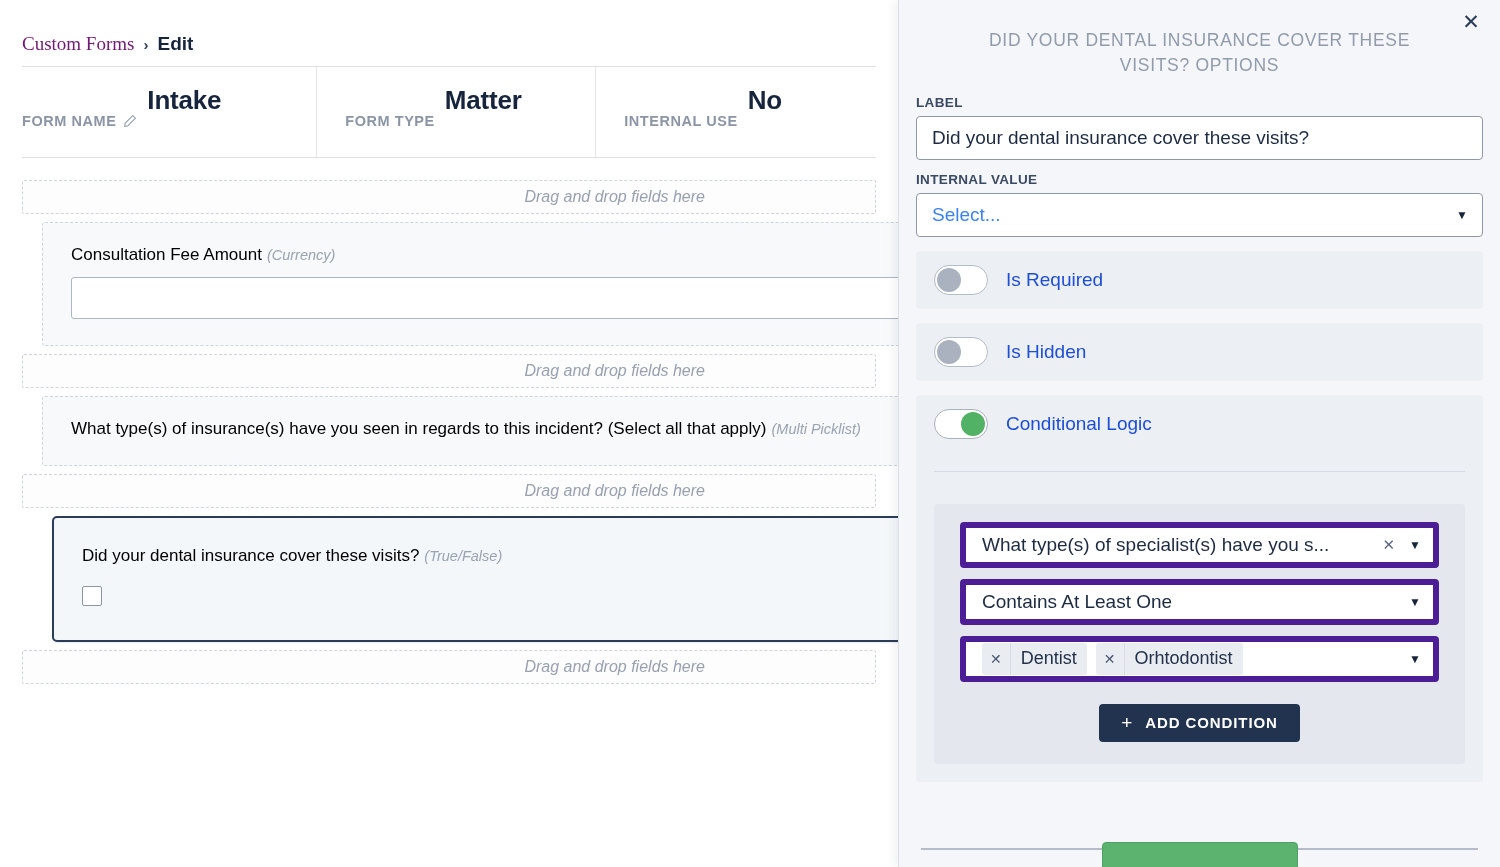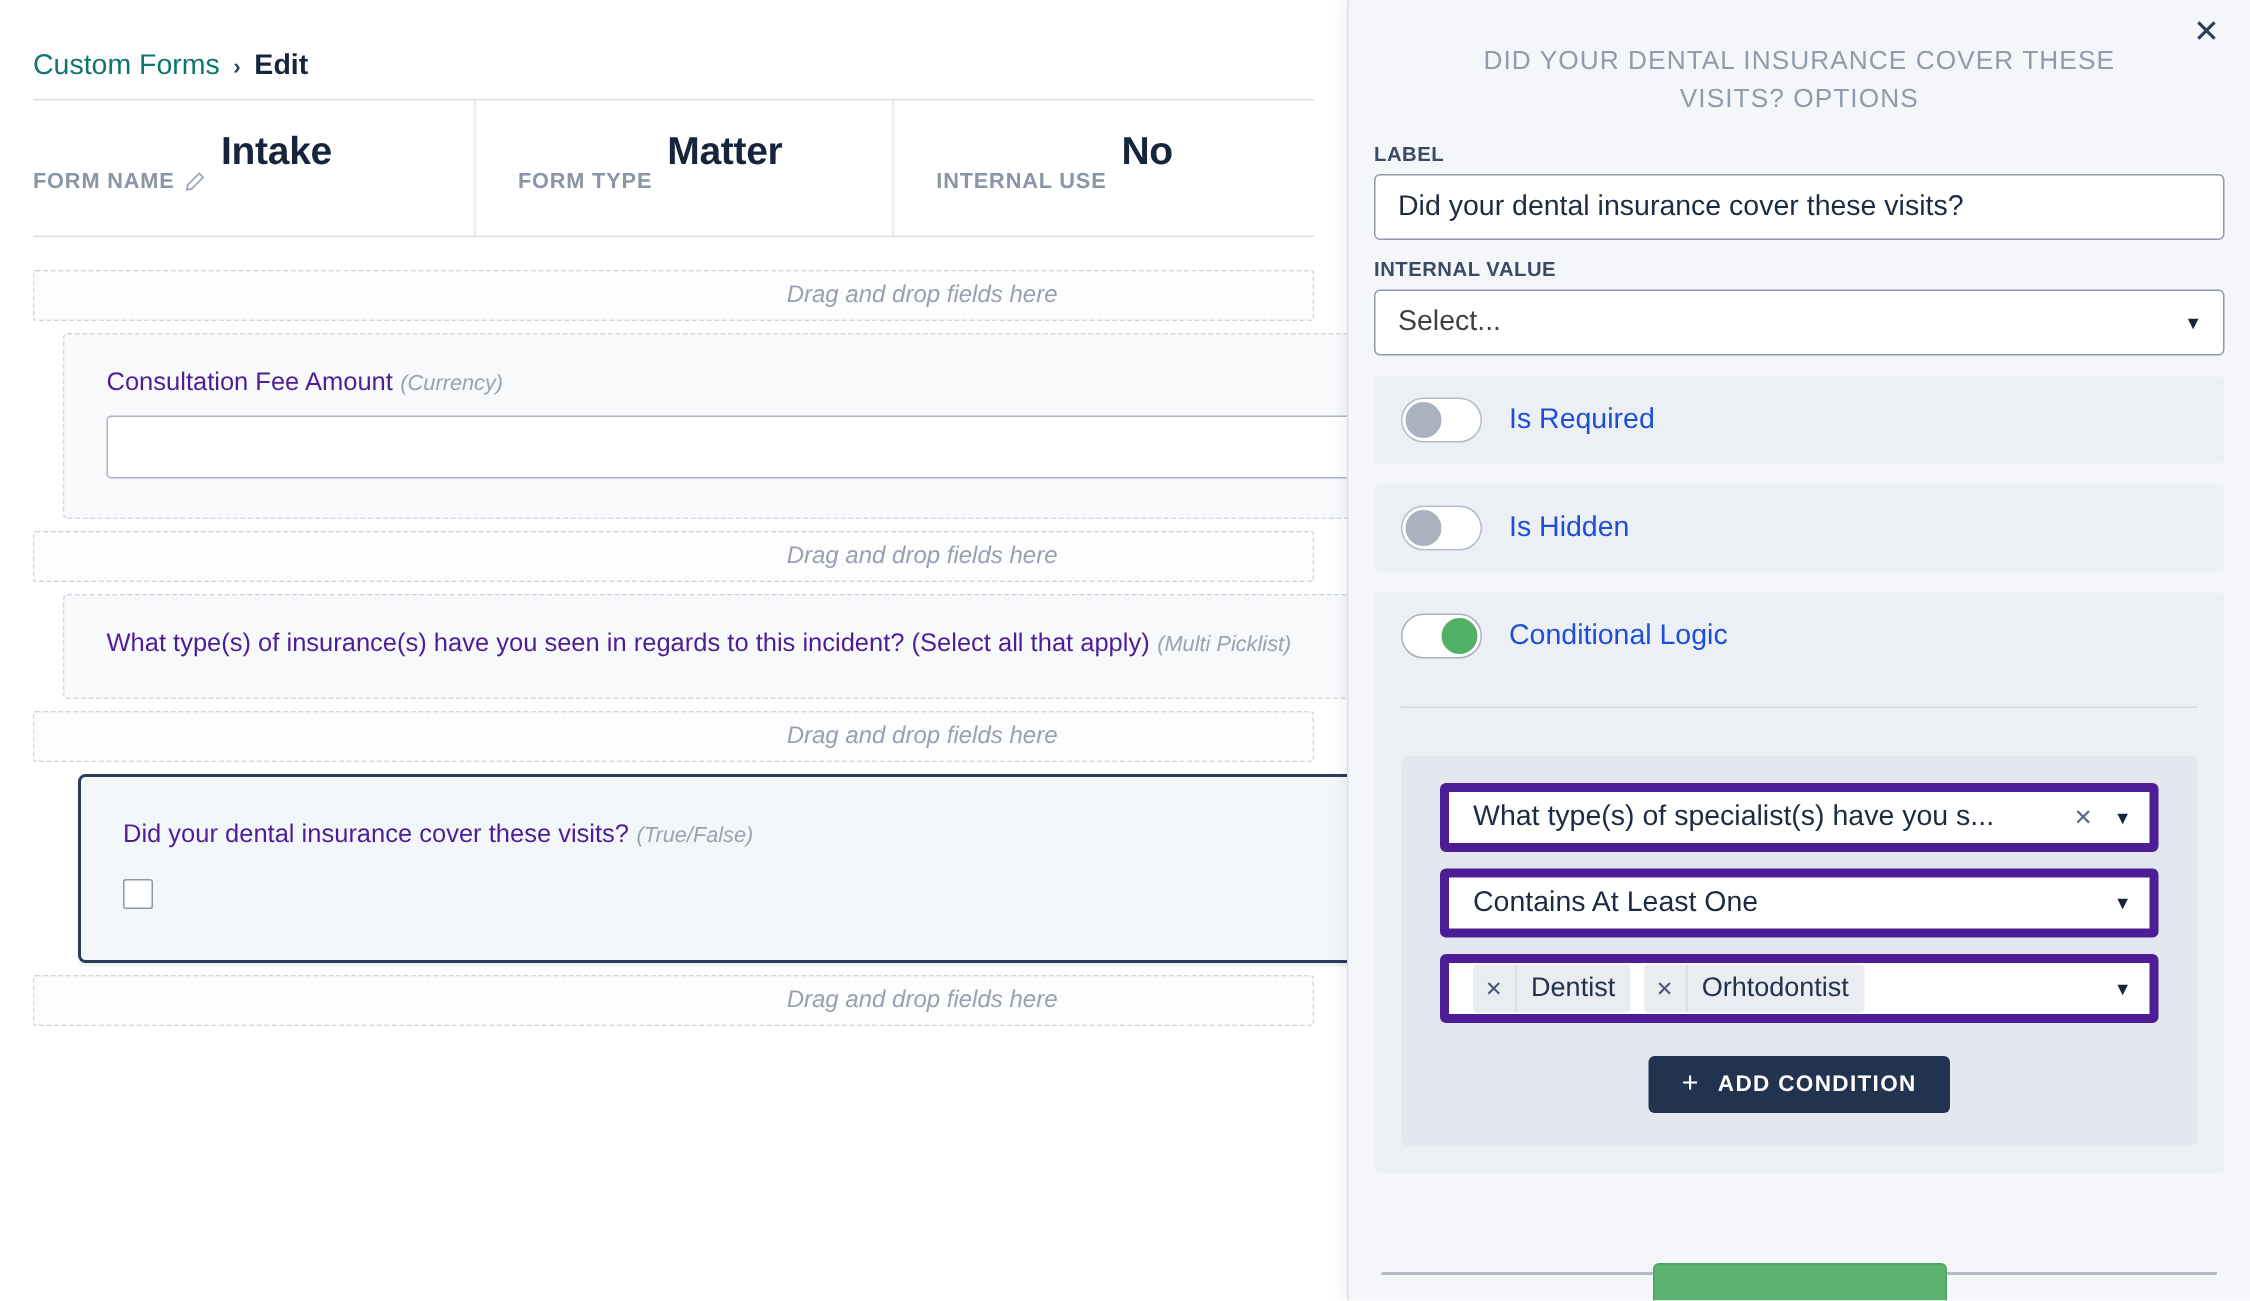--- a/index.html
+++ b/index.html
@@ -17,21 +17,21 @@
     width: 898px; height: 867px;
     background: #ffffff;
     overflow: hidden;
   }
   .breadcrumb {
     display: flex; align-items: center; gap: 9px;
     padding: 22px 0 0 22px;
     font-size: 19px; color: #27364b;
     height: 66px;
   }
-  .crumb-link { color: #0f766e; font-weight: 400; }
+  .crumb-link { color: #701a75; font-weight: 400; font-family: Liberation Serif, serif; }
   .crumb-sep { color: #33415c; font-weight: 700; font-size: 15px; }
   .crumb-current { color: #16243c; font-weight: 700; }
 
   .hdr-rule { height: 1px; background: #dde1e7; margin: 0 22px; }
 
   .meta-row {
     display: flex; align-items: stretch;
     height: 90px; padding: 0 22px;
     position: relative;
   }
@@ -77,21 +77,21 @@
   }
   .field-block.selected {
     border: 2px solid #2b3c59;
     border-radius: 5px;
     background: #f4f7fa;
     padding: 28px 28px 34px 28px;
     margin-left: 30px;
     box-shadow: 0 1px 2px rgba(20,35,60,.10);
   }
   .field-caption {
-    font-size: 17px; color: #4c1d95; white-space: nowrap;
+    font-size: 17px; color: #000000; white-space: nowrap;
   }
   .field-type {
     font-size: 14.5px; font-style: italic; color: #9aa3b2; margin-left: 5px;
   }
   .field-input {
     margin-top: 12px;
     height: 42px;
     background: #ffffff;
     border: 1px solid #aeb6c1;
     border-radius: 3px;
@@ -150,21 +150,21 @@
 
   .select-box {
     height: 44px; width: 100%;
     background: #fff;
     border: 1px solid #8f98a5;
     border-radius: 4px;
     display: flex; align-items: center; justify-content: space-between;
     padding: 0 14px 0 15px;
     font-size: 19px; color: #1d2b42;
   }
-  .select-box .ph { color: #404040; }
+  .select-box .ph { color: #3b82f6; }
   .caret { font-size: 12px; color: #16243c; }
 
   .toggle-row {
     margin-top: 14px;
     background: #eceff4;
     border-radius: 4px;
     height: 58px;
     display: flex; align-items: center;
     padding: 0 18px;
     gap: 18px;

